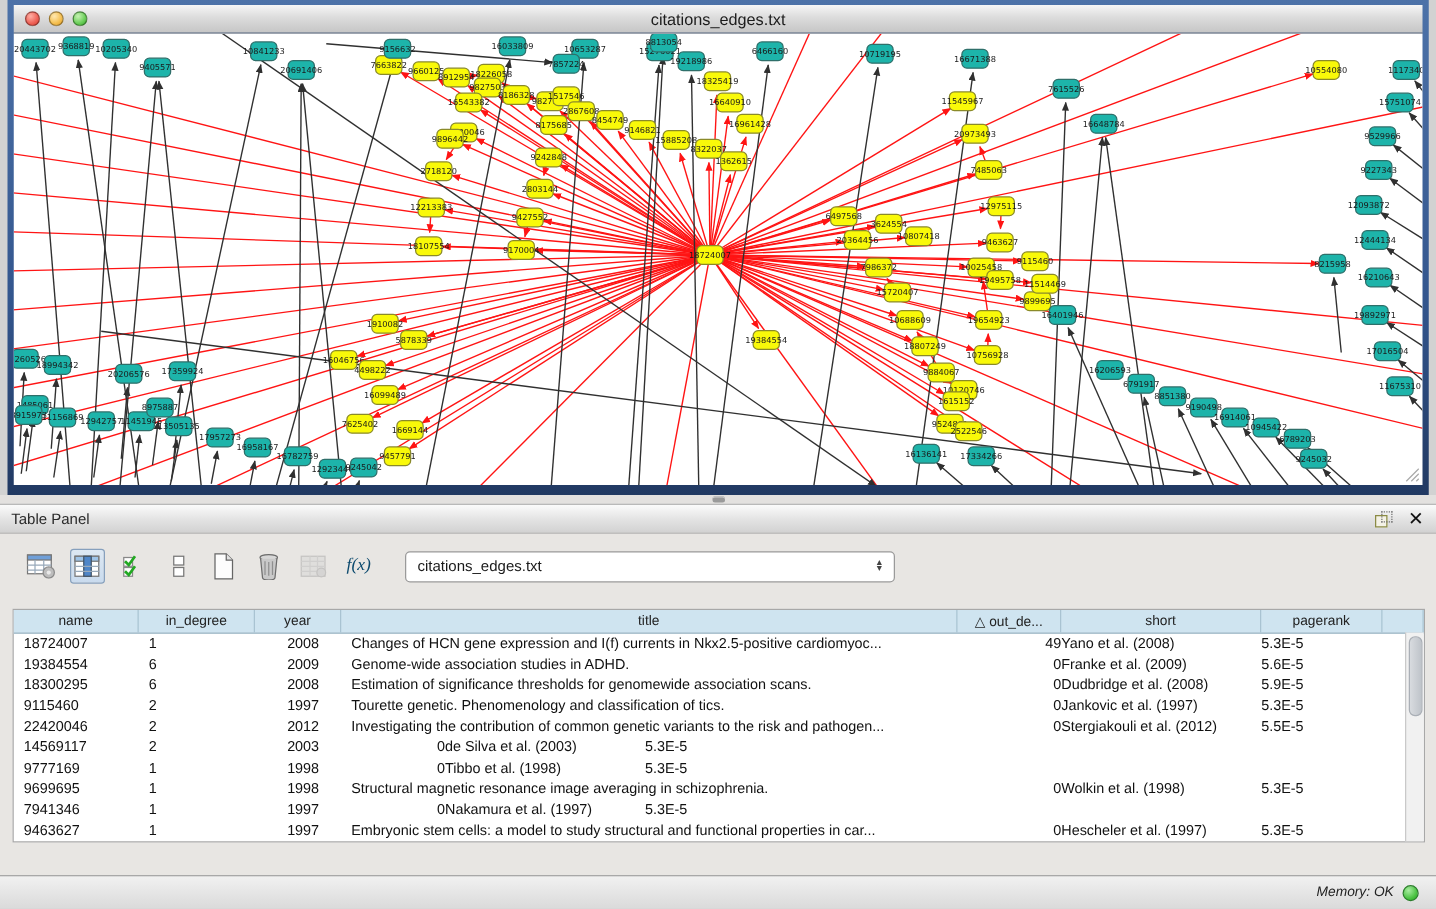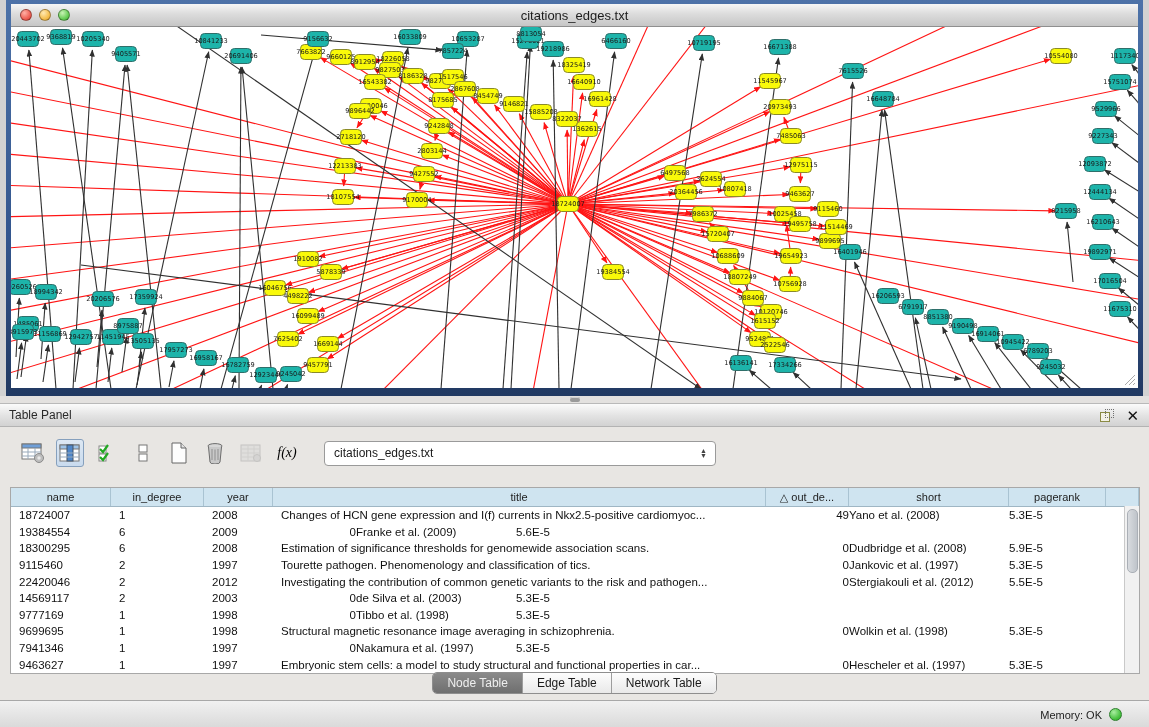--- a/index.html
+++ b/index.html
@@ -34,61 +34,61 @@
   .tp-buttons{margin-left:auto;display:flex;align-items:center;gap:12px;margin-right:10px;}
   .float-icon{width:14px;height:13px;position:relative;}
   .float-icon .sq1{position:absolute;left:0;bottom:0;width:8px;height:8px;border:1px solid #8b8b45;background:#f4f2e6;}
   .float-icon .sq2{position:absolute;right:0;top:0;width:7px;height:7px;border:1px dotted #707070;}
   .close-x{font-size:15px;font-weight:bold;color:#111;line-height:13px;}
   .tp-toolbar{display:flex;align-items:center;height:40px;margin:6px 0 0 20px;gap:10px;}
   .ticon{width:26px;height:26px;display:flex;align-items:center;justify-content:center;position:relative;}
   .ticon svg{display:block;}
   .ticon.pressed{border:1px solid #86a0bd;background:linear-gradient(180deg,#dde8f3,#c9dbee);border-radius:3px;}
   .ticon.disabled{opacity:.45;}
-  .fx{font-family:"Liberation Serif","DejaVu Serif",serif;font-style:italic;font-size:14px;color:#000000;}
+  .fx{font-family:"Liberation Serif","DejaVu Serif",serif;font-style:italic;font-size:14px;color:#0c4a6e;}
   .net-select{margin-left:14px;width:392px;height:25px;background:#ffffff;border:1px solid #9a9a9a;
     border-radius:4px;display:flex;align-items:center;font-size:12px;color:#1a1a1a;box-sizing:border-box;}
   .net-select .val{margin-left:9px;flex:1;}
   .stepper{display:flex;flex-direction:column;align-items:center;margin-right:8px;line-height:5px;
     font-size:7px;color:#444;}
   
   .grid-wrap{position:absolute;left:10px;top:83px;width:1130px;height:187px;background:#ffffff;
     border:1px solid #a8a8a8;box-sizing:border-box;display:flex;flex-direction:column;}
   .hdr-row{display:flex;height:18px;flex:none;background:#cfe4f0;border-bottom:1px solid #9fb6c4;}
   .hdr-cell{box-sizing:border-box;border-right:1px solid #a9c3d2;font-size:11px;color:#222;
     display:flex;align-items:center;justify-content:center;overflow:hidden;white-space:nowrap;}
   .body-rows{flex:1;position:relative;overflow:hidden;}
   .t-row{display:flex;height:16.6px;align-items:center;}
   .t-cell{box-sizing:border-box;font-size:11.5px;color:#111;padding-left:8px;overflow:hidden;
     white-space:nowrap;text-overflow:clip;}
   .t-cell.center{text-align:left;padding-left:0;}
   .c-name{width:100px;flex:none;}
   .c-indeg{width:93px;flex:none;}
-  .c-year{width:69px;flex:none;}
+  .c-year{width:69px;flex:none;text-align:center;}
   .c-title{width:493px;flex:none;}
   .c-out{width:83px;flex:none;text-align:right;}
   .c-short{width:160px;flex:none;}
   .c-pr{width:97px;flex:none;}
   .c-fill{flex:1;}
   .vscroll{position:absolute;right:0;top:18px;bottom:0;width:14px;background:#f1f1f1;border-left:1px solid #c9c9c9;}
   .vthumb{position:absolute;left:2px;top:3px;width:9px;height:62px;background:linear-gradient(90deg,#d8dbdf,#bfc4ca);
     border:1px solid #aaafb6;border-radius:5px;}
   
   .tab-row{position:absolute;left:0;top:268px;width:1149px;display:flex;justify-content:center;}
   .tab-group{display:flex;height:20px;border:1px solid #8e8e8e;border-radius:5px;overflow:hidden;
     background:#f6f6f6;}
   .tab{padding:0 14px;font-size:12px;display:flex;align-items:center;color:#1a1a1a;
     background:linear-gradient(180deg,#fdfdfd,#e9e9e9);border-right:1px solid #9d9d9d;}
   .tab:last-child{border-right:none;}
   .tab.selected{background:linear-gradient(180deg,#8a8a8a,#6f6f6f);color:#efefef;}
   
   .statusbar{position:absolute;left:0;top:700px;width:1149px;height:27px;
     background:linear-gradient(180deg,#f1f1f1,#d9d9d9);border-top:1px solid #a8a8a8;
     display:flex;align-items:center;}
-  .mem{margin-left:auto;display:flex;align-items:flex-end;gap:7px;margin-right:27px;font-size:11px;color:#222;}
+  .mem{margin-left:auto;display:flex;align-items:flex-start;gap:7px;margin-right:14px;font-size:11px;color:#222;font-style:italic;}
   .mem-dot{width:13px;height:13px;border-radius:50%;box-sizing:border-box;border:1px solid #2c7e2c;
     background:radial-gradient(circle at 35% 30%,#a8eda0,#46c03e 65%,#2ba326);}
 </style>
 </head>
 <body>
 
 <div class="net-window">
   <div class="titlebar">
     <div class="traffic">
       <div class="tl red"></div>
@@ -855,38 +855,39 @@
           <div class="t-cell c-year">2008</div>
           <div class="t-cell c-title">Changes of HCN gene expression and I(f) currents in Nkx2.5-positive cardiomyoc...</div>
           <div class="t-cell c-out">49</div>
           <div class="t-cell c-short center">Yano et al. (2008)</div>
           <div class="t-cell c-pr center">5.3E-5</div>
         </div>
         <div class="t-row">
           <div class="t-cell c-name">19384554</div>
           <div class="t-cell c-indeg">6</div>
           <div class="t-cell c-year">2009</div>
+          <div class="t-cell c-title">Genome-wide association studies in ADHD.</div>
           <div class="t-cell c-out">0</div>
           <div class="t-cell c-short center">Franke et al. (2009)</div>
           <div class="t-cell c-pr center">5.6E-5</div>
         </div>
         <div class="t-row">
           <div class="t-cell c-name">18300295</div>
           <div class="t-cell c-indeg">6</div>
           <div class="t-cell c-year">2008</div>
           <div class="t-cell c-title">Estimation of significance thresholds for genomewide association scans.</div>
           <div class="t-cell c-out">0</div>
           <div class="t-cell c-short center">Dudbridge et al. (2008)</div>
           <div class="t-cell c-pr center">5.9E-5</div>
         </div>
         <div class="t-row">
           <div class="t-cell c-name">9115460</div>
           <div class="t-cell c-indeg">2</div>
           <div class="t-cell c-year">1997</div>
-          <div class="t-cell c-title">Tourette pathogen. Phenomenology and classification of tics.</div>
+          <div class="t-cell c-title">Tourette genetic. Phenomenology and classification of tics.</div>
           <div class="t-cell c-out">0</div>
           <div class="t-cell c-short center">Jankovic et al. (1997)</div>
           <div class="t-cell c-pr center">5.3E-5</div>
         </div>
         <div class="t-row">
           <div class="t-cell c-name">22420046</div>
           <div class="t-cell c-indeg">2</div>
           <div class="t-cell c-year">2012</div>
           <div class="t-cell c-title">Investigating the contribution of common genetic variants to the risk and pathogen...</div>
           <div class="t-cell c-out">0</div>
@@ -934,27 +935,20 @@
           <div class="t-cell c-out">0</div>
           <div class="t-cell c-short center">Hescheler et al. (1997)</div>
           <div class="t-cell c-pr center">5.3E-5</div>
         </div>
       </div>
     <div class="vscroll">
       <div class="vthumb"></div>
     </div>
   </div>
 
-  <div class="tab-row">
-    <div class="tab-group">
-      <span class="tab selected">Node Table</span>
-      <span class="tab">Edge Table</span>
-      <span class="tab">Network Table</span>
-    </div>
-  </div>
 </div>
 
 <div class="statusbar">
   <span class="mem">
     <span>Memory: OK</span>
     <span class="mem-dot"></span>
   </span>
 </div>
 
 </body></html>

